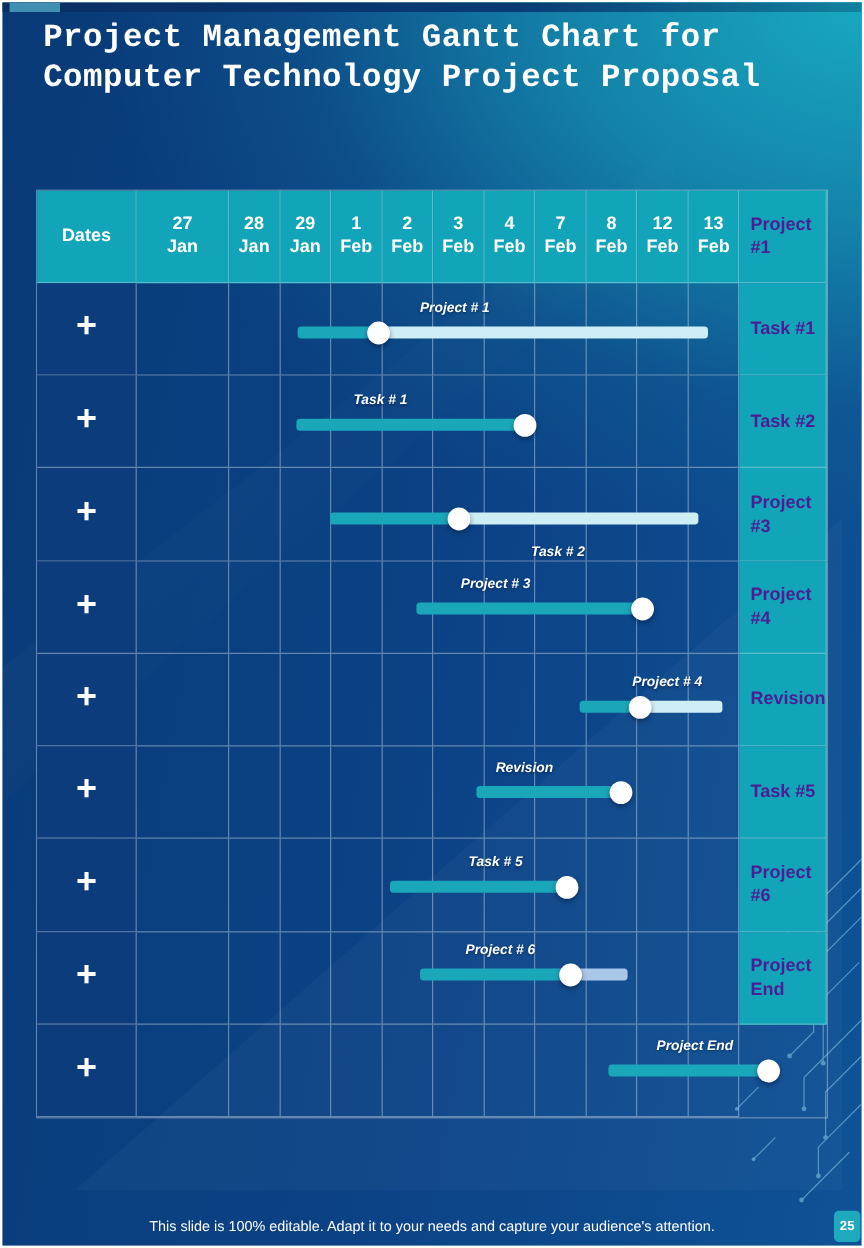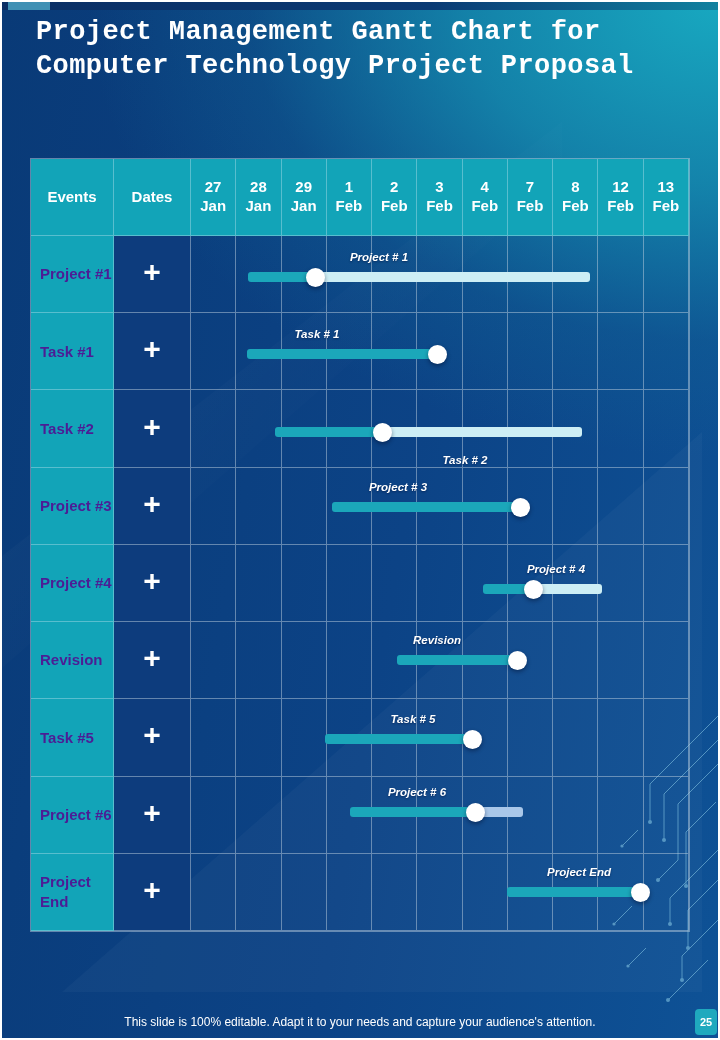--- a/index.html
+++ b/index.html
@@ -100,21 +100,20 @@
       <circle cx="84" cy="270" r="2"></circle>
         <circle cx="24" cy="136" r="1.6"></circle>
         <circle cx="16" cy="214" r="1.6"></circle>
       <circle cx="30" cy="256" r="1.6"></circle>
         <circle cx="70" cy="290" r="2"></circle>
     </g>
   </svg>
 
   <div class="gantt">
     <div class="grid">
-        <div class="cell hdr">Events</div>
         <div class="cell hdr">Dates</div>
         <div class="cell hdr date">
           <div>27</div>
           <div>Jan</div>
         </div>
         <div class="cell hdr date">
           <div>28</div>
           <div>Jan</div>
         </div>
         <div class="cell hdr date">
@@ -282,21 +281,21 @@
           <div class="seg" style="left: 0px; width: 190px; top: 5px; background: rgb(27, 167, 186);"></div>
           <div class="marker" style="left: 180.5px; top: 0.5px;"></div>
           <div class="bar-label" style="left: 70px; top: -16px;">Task # 1</div>
         </div>
         <div class="bar-wrap" style="left: 245px; top: 264px; width: 319px; height: 20px;">
           <div class="seg" style="left: 0px; width: 107px; top: 5px; background: rgb(27, 167, 186);"></div>
           <div class="seg" style="left: 107px; width: 200px; top: 5px; background: rgb(205, 238, 245);"></div>
           <div class="marker" style="left: 97.5px; top: 0.5px;"></div>
           <div class="bar-label" style="left: 190px; top: -16px; margin-top: 48px;">Task # 2</div>
         </div>
-        <div class="bar-wrap" style="left: 302px; top: 339px; width: 200px; height: 20px;">
+        <div class="bar-wrap" style="left: 317px; top: 339px; width: 200px; height: 20px;">
           <div class="seg" style="left: 0px; width: 188px; top: 5px; background: rgb(27, 167, 186);"></div>
           <div class="marker" style="left: 178.5px; top: 0.5px;"></div>
           <div class="bar-label" style="left: 66px; top: -16px;">Project # 3</div>
         </div>
         <div class="bar-wrap" style="left: 453px; top: 421px; width: 131px; height: 20px;">
           <div class="seg" style="left: 0px; width: 50px; top: 5px; background: rgb(27, 167, 186);"></div>
           <div class="seg" style="left: 50px; width: 69px; top: 5px; background: rgb(205, 238, 245);"></div>
           <div class="marker" style="left: 40.5px; top: 0.5px;"></div>
           <div class="bar-label" style="left: 73px; top: -16px;">Project # 4</div>
         </div>

